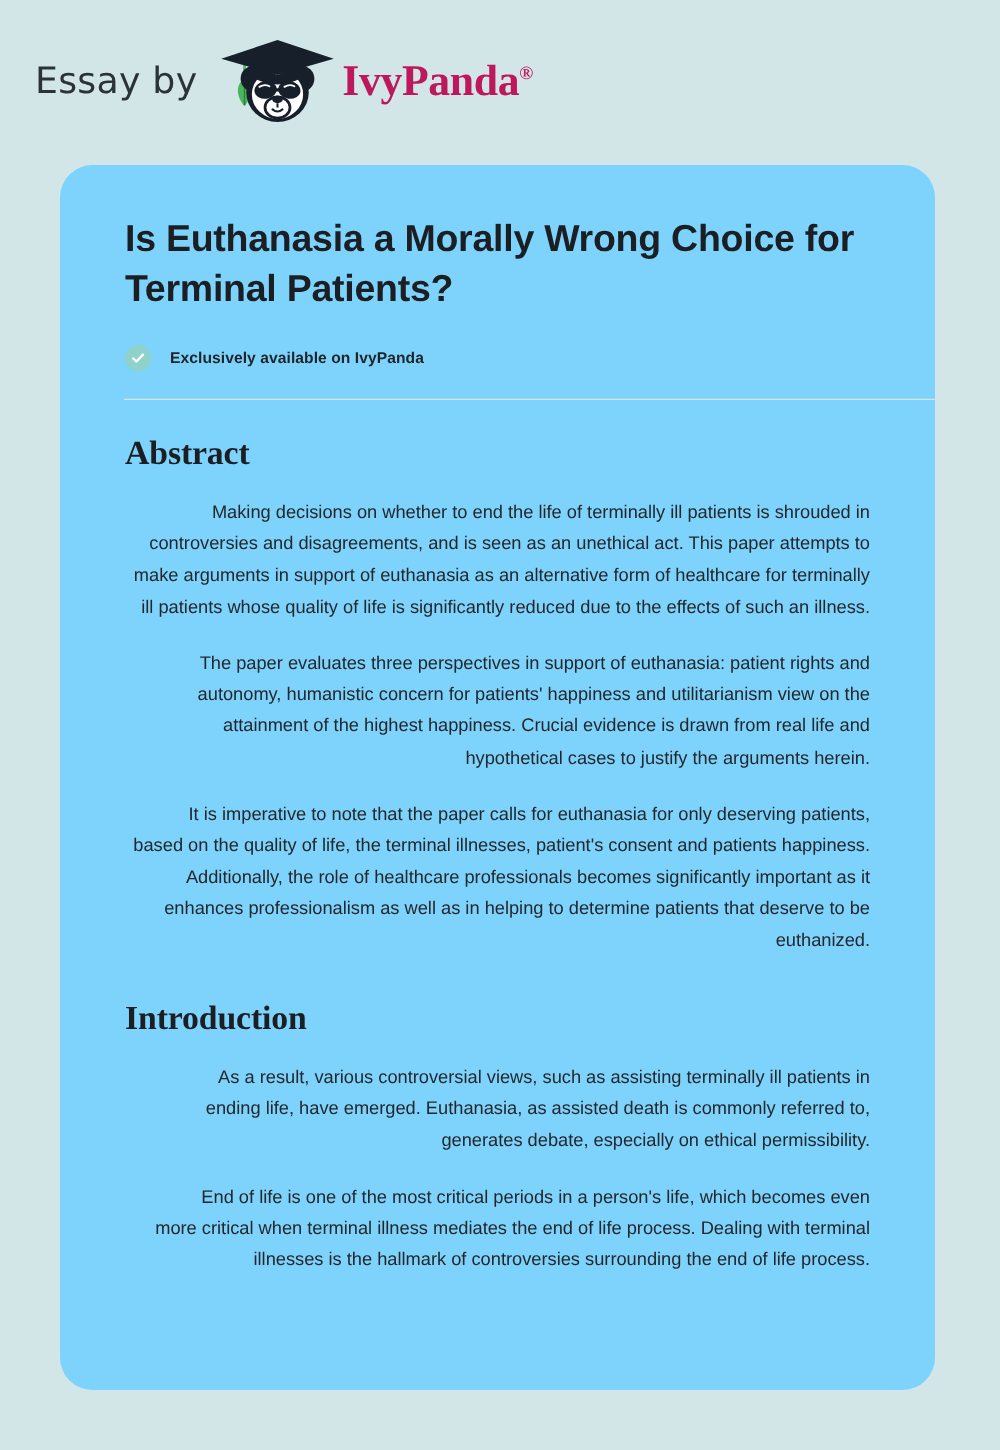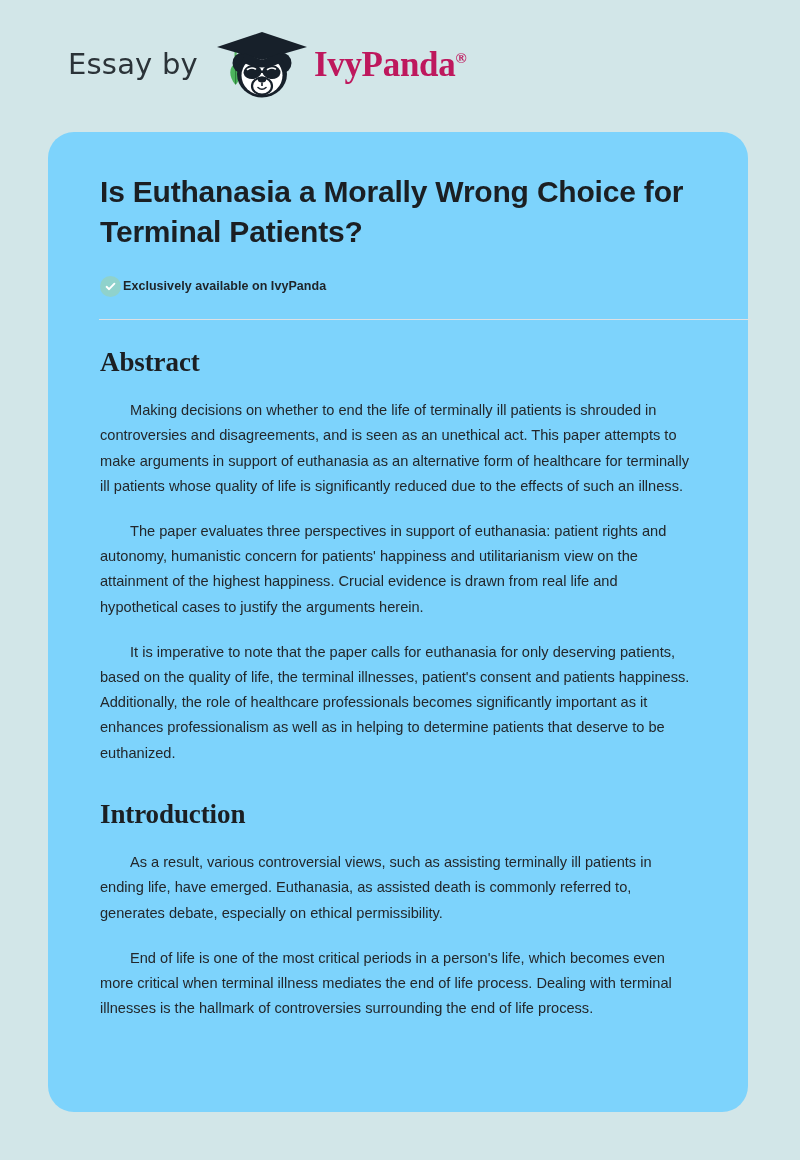--- a/index.html
+++ b/index.html
@@ -18,21 +18,21 @@
 
   
   .brand-bar {
     position: absolute;
     left: 0;
     top: 0;
     width: 800px;
     height: 131px;
     display: flex;
     align-items: center;
-    padding-left: 68px;
+    padding-left: 28px;
   }
   .brand-essay-by {
     font-family: "DejaVu Sans", sans-serif;
     font-size: 29px;
     font-weight: 400;
     color: #2b3338;
     letter-spacing: 0.2px;
     line-height: 1;
     padding-bottom: 2px;
   }
@@ -82,21 +82,21 @@
     line-height: 1.33;
     letter-spacing: -0.2px;
     margin: 0;
     max-width: 610px;
   }
 
   .exclusive-badge {
     display: flex;
     align-items: center;
     margin-top: 24px;
-    gap: 2px;
+    gap: 15px;
   }
   .badge-check-circle {
     width: 21px;
     height: 21px;
     border-radius: 50%;
     background: #8fd2cc;
     display: flex;
     align-items: center;
     justify-content: center;
     flex: none;
@@ -129,21 +129,21 @@
     margin: 26px 0 0 0;
   }
 
   .body-paragraph {
     font-family: "Liberation Sans", sans-serif;
     font-size: 14.6px;
     line-height: 25.2px;
     color: #23272b;
     margin: 20px 0 0 0;
     text-indent: 30px;
-    text-align: left;
+    text-align: right;
     max-width: 648px;
   }
   .body-paragraph.first-in-section { margin-top: 20px; }
   .section-heading.second { margin-top: 32px; }
 </style>
 </head>
 <body>
 
 <div class="brand-bar">
 

